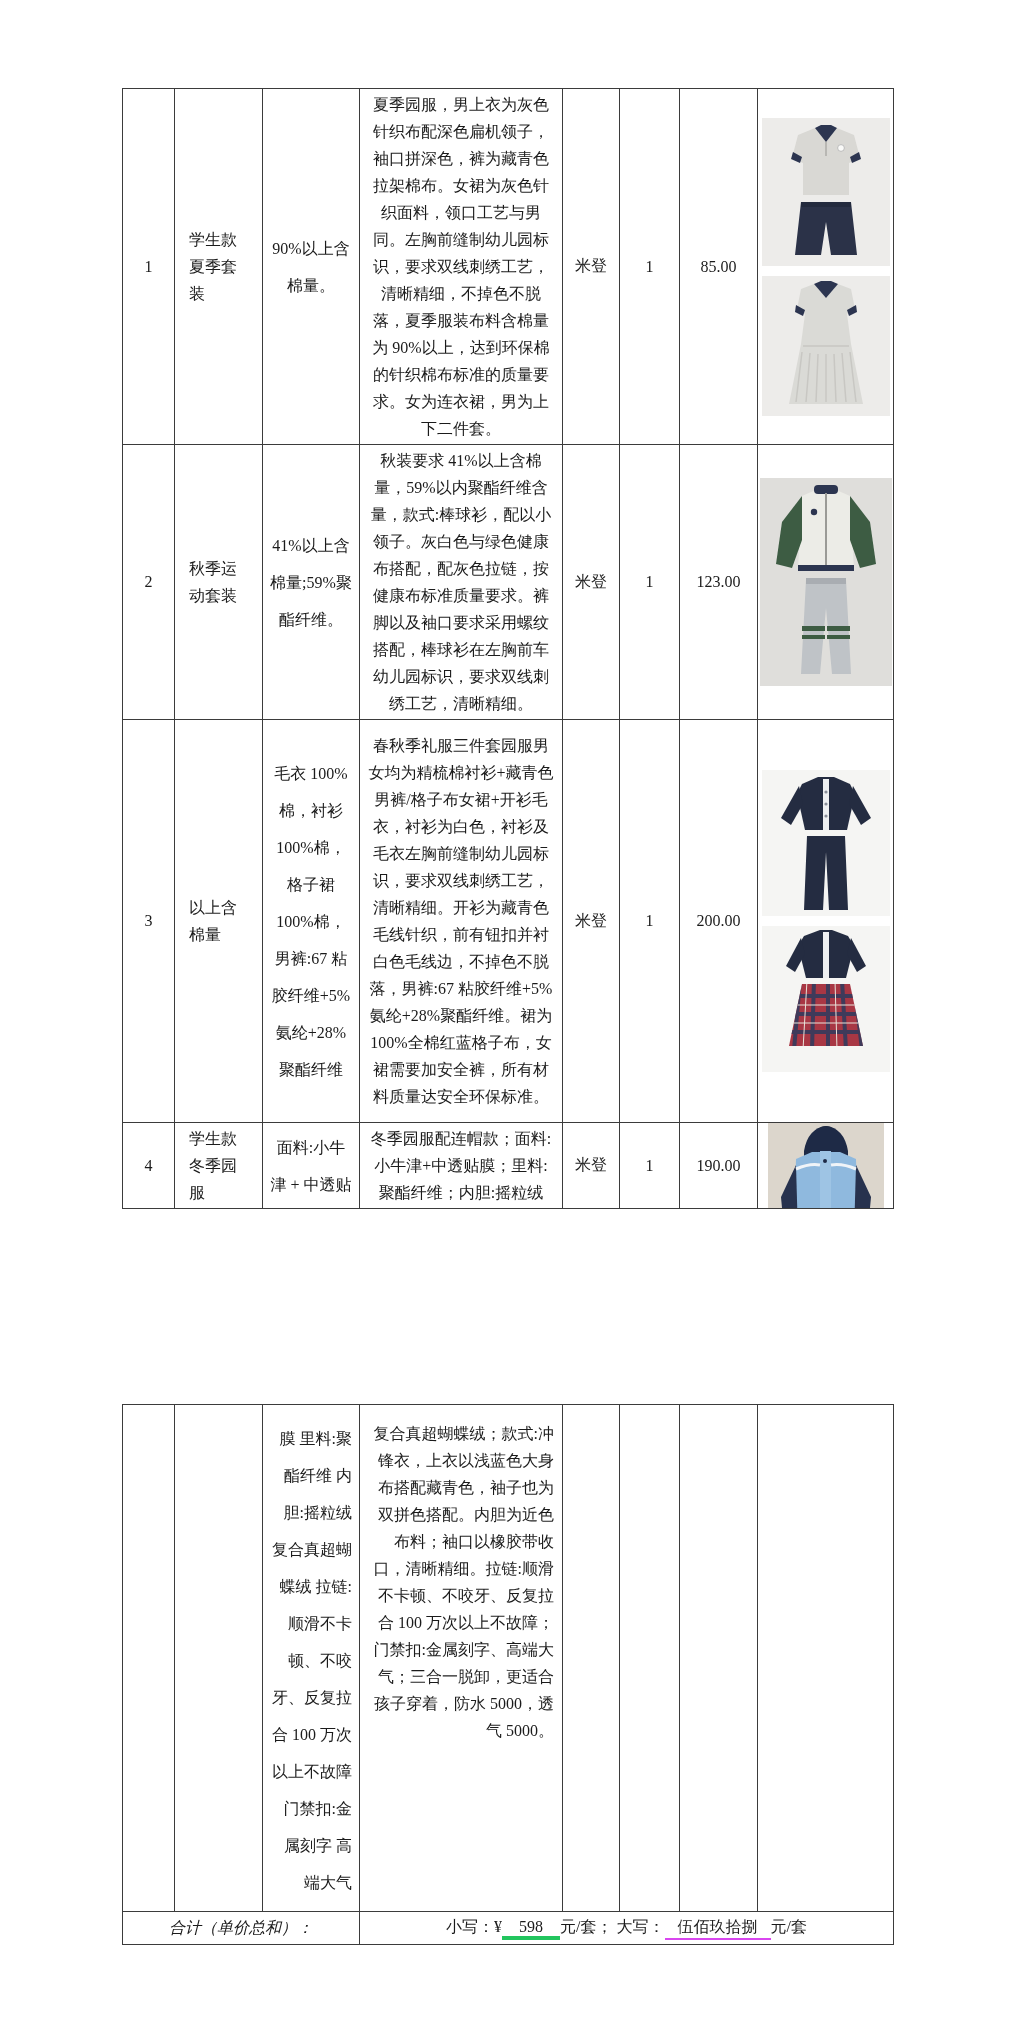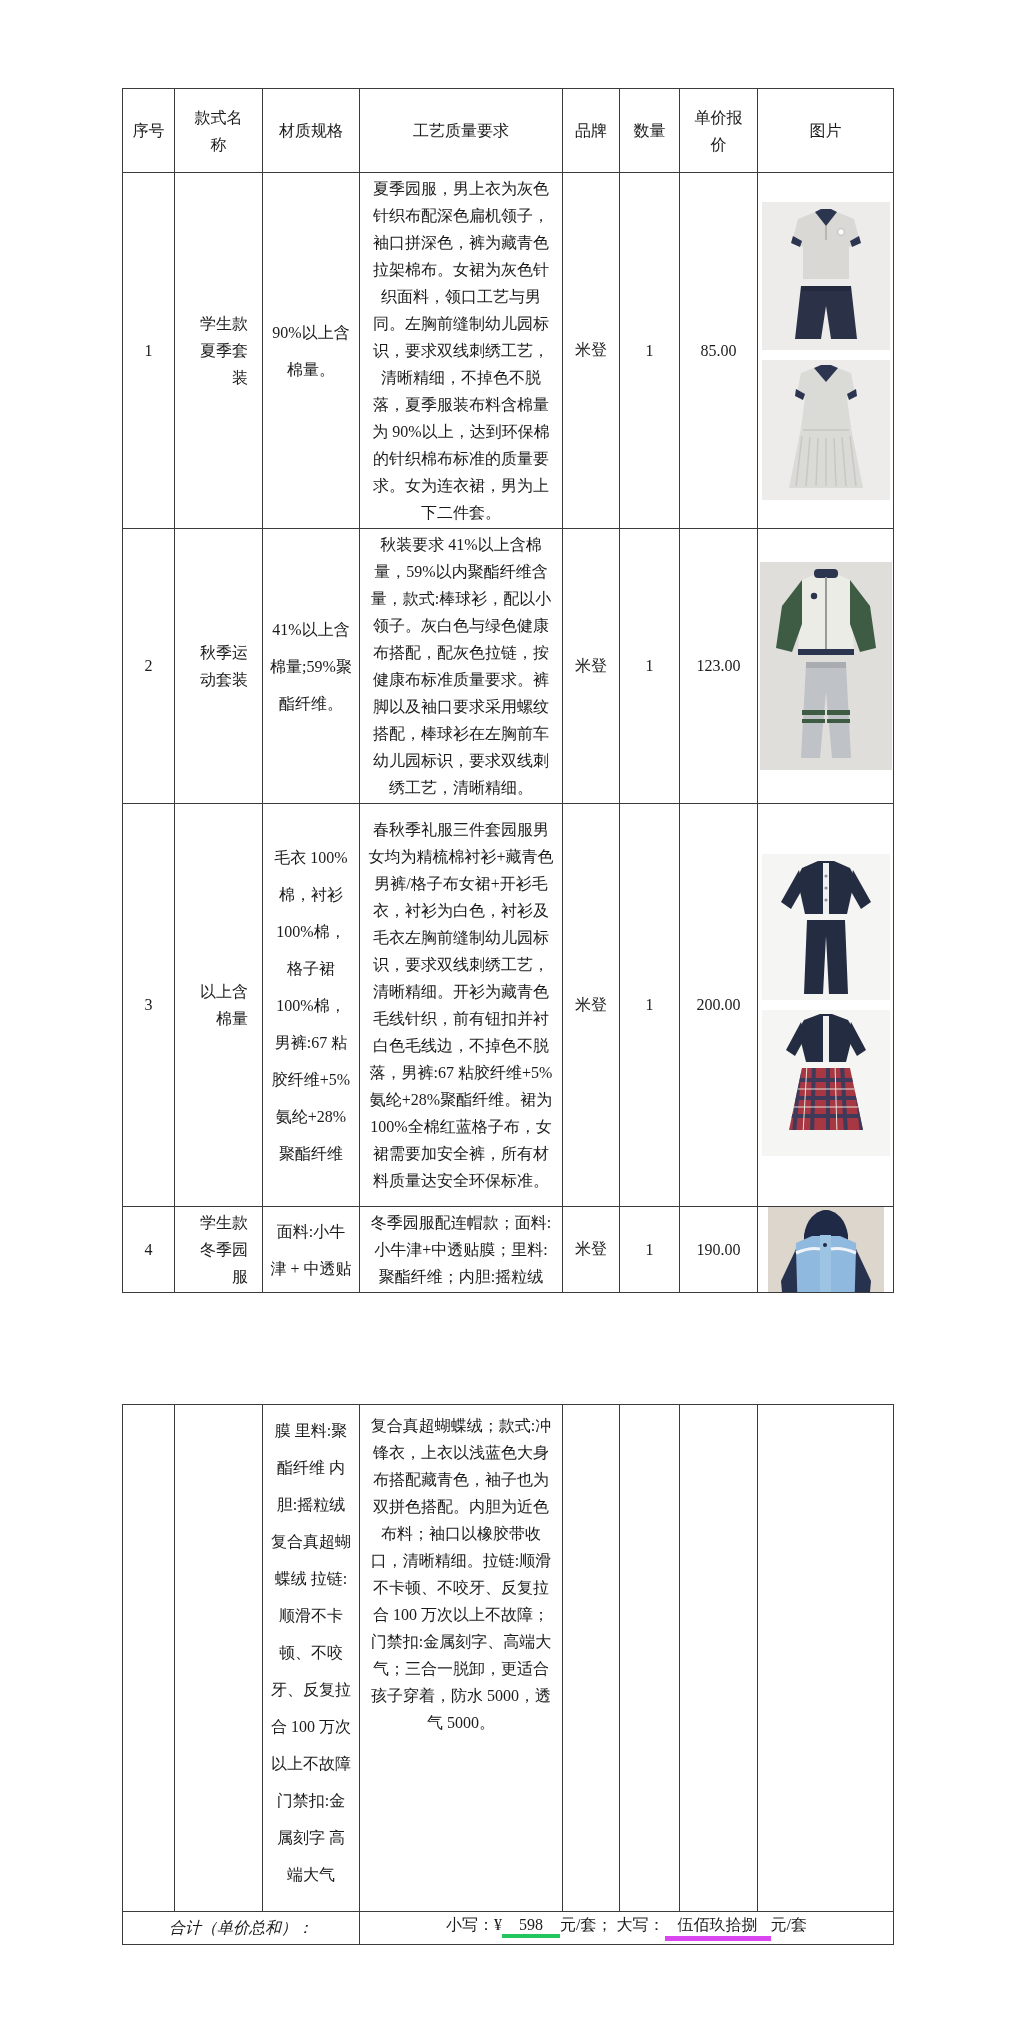--- a/index.html
+++ b/index.html
@@ -7,62 +7,52 @@
        -webkit-font-smoothing:antialiased;}
   .page{position:relative;width:1024px;height:2031px;background:#fff;overflow:hidden;}
   table.doc{border-collapse:collapse;table-layout:fixed;position:absolute;left:122px;}
   .t1{top:88px;}
   .t2{top:1404px;}
   td,th{border:1px solid #3b3b3b;font-weight:normal;font-size:16px;vertical-align:middle;
         padding:2px 4px;overflow:hidden;}
   th{line-height:27px;}
   th.wrap{padding:2px 13px;}
   .num{text-align:center;}
-  .style-cell{text-align:right;line-height:27px;padding:2px 14px;}
+  .style-cell{text-align:left;line-height:27px;padding:2px 14px;}
   .mat-cell{text-align:center;line-height:37px;padding:2px 7px;}
   .craft-cell{text-align:center;line-height:27px;padding:2px 8px;}
-  .vtop{vertical-align:top;padding-top:7px;}
+  .vtop{vertical-align:top;padding-top:15px;text-align:right;}
   .pic-cell{text-align:center;padding:0;}
   .pic-stack{display:flex;flex-direction:column;align-items:center;gap:10px;}
   .photo{display:block;}
   .pic-rel{position:relative;}
   .overhang{position:absolute;top:-2px;left:50%;transform:translateX(-50%);z-index:5;}
   .total-label{text-align:center;font-size:16px;font-style:italic;}
   .total-line{text-align:center;font-size:16px;white-space:nowrap;}
   .u1{display:inline-block;border-bottom:4px solid #22c55e;padding:0 17px;}
-  .u2{display:inline-block;border-bottom:5px solid #d946ef;padding:0 13px;}
+  .u2{display:inline-block;border-bottom:2px solid #d946ef;padding:0 13px;}
 </style>
 </head>
 <body>
 
 <div class="page">
 
   <table class="doc t1">
     <colgroup>
       <col style="width:52px">
         <col style="width:88px">
         <col style="width:97px">
       <col style="width:203px">
         <col style="width:57px">
         <col style="width:60px">
       <col style="width:78px">
         <col style="width:136px">
     </colgroup>
 
     <tbody>
-        <tr style="height:84px">
-      <th>序号</th>
-      <th class="wrap">款式名称</th>
-      <th class="wrap">材质规格</th>
-      <th>工艺质量要求</th>
-      <th>品牌</th>
-      <th>数量</th>
-      <th class="wrap">单价报价</th>
-      <th>图片</th>
-    </tr>
 
     <tr style="height:348px">
       <td class="num">1</td>
       <td class="style-cell">学生款夏季套装</td>
       <td class="mat-cell">90%以上含棉量。</td>
       <td class="craft-cell">夏季园服，男上衣为灰色针织布配深色扁机领子，袖口拼深色，裤为藏青色拉架棉布。女裙为灰色针织面料，领口工艺与男同。左胸前缝制幼儿园标识，要求双线刺绣工艺，清晰精细，不掉色不脱落，夏季服装布料含棉量为 90%以上，达到环保棉的针织棉布标准的质量要求。女为连衣裙，男为上下二件套。</td>
       <td class="num">米登</td>
       <td class="num">1</td>
       <td class="num">85.00</td>
       <td class="pic-cell">

